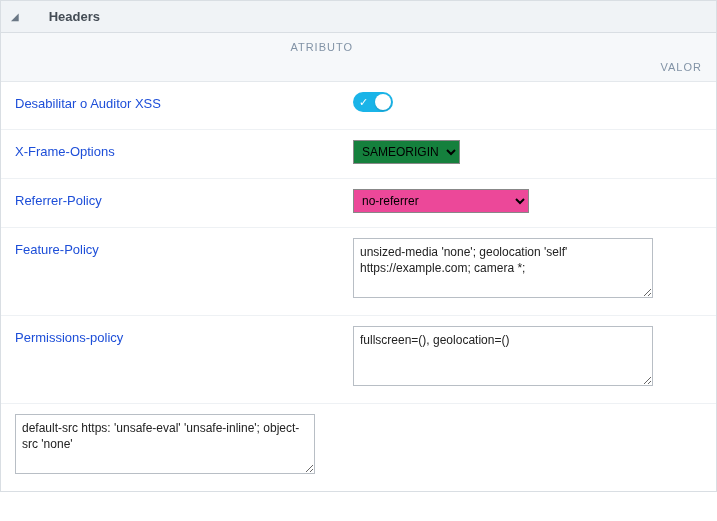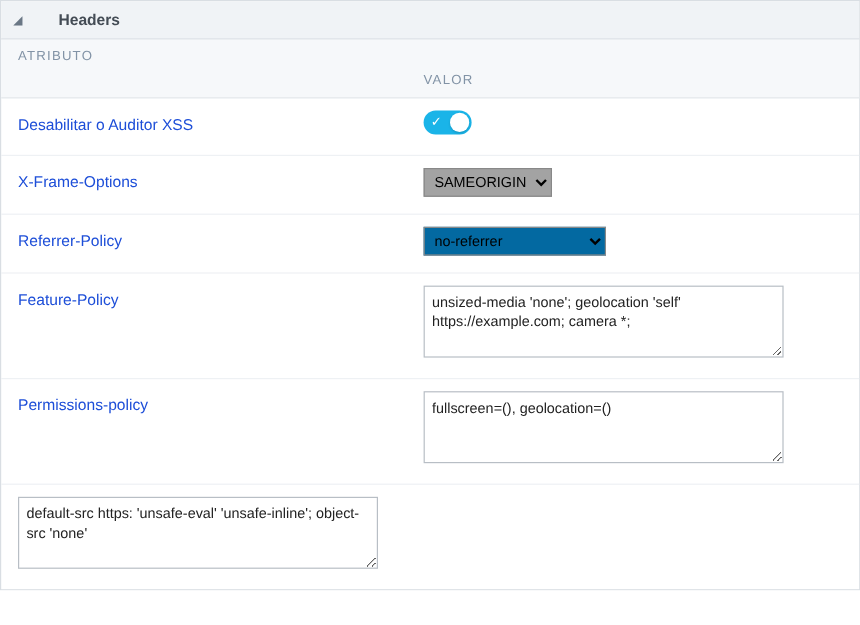--- a/index.html
+++ b/index.html
@@ -36,20 +36,21 @@
   .columns-header {
     background: #f6f8fa;
     display: flex;
     padding: 8px 14px;
     border-bottom: 1px solid #e4e8ec;
   }
   .columns-header .col-label {
     color: #8293a6;
     font-size: 11px;
     letter-spacing: 1px;
+    text-align: right;
   }
   .col-attr { width: 338px; flex-shrink: 0; }
   .col-val { flex: 1; margin-top: 20px; }
   .row {
     display: flex;
     padding: 10px 14px 14px 14px;
     border-bottom: 1px solid #eef1f4;
     align-items: flex-start;
   }
   .row:last-child { border-bottom: none; }
@@ -94,29 +95,29 @@
     left: 6px;
     top: 3px;
     color: #fff;
     font-size: 11px;
     line-height: 14px;
   }
   select.small {
     font-size: 12px;
     padding: 3px 4px;
     border: 1px solid #888;
-    background: #a3a3a3;
+    background: #15803d;
     font-family: Arial, Helvetica, sans-serif;
   }
   select.wide {
-    width: 152px;
+    width: 176px;
     font-size: 12px;
     padding: 3px 4px;
     border: 1px solid #888;
-    background: #0369a1;
+    background: #ec4899;
     font-family: Arial, Helvetica, sans-serif;
   }
   textarea.policy {
     width: 300px;
     height: 60px;
     font-size: 12px;
     font-family: Arial, Helvetica, sans-serif;
     padding: 5px 6px;
     border: 1px solid #b8bec5;
     resize: both;

